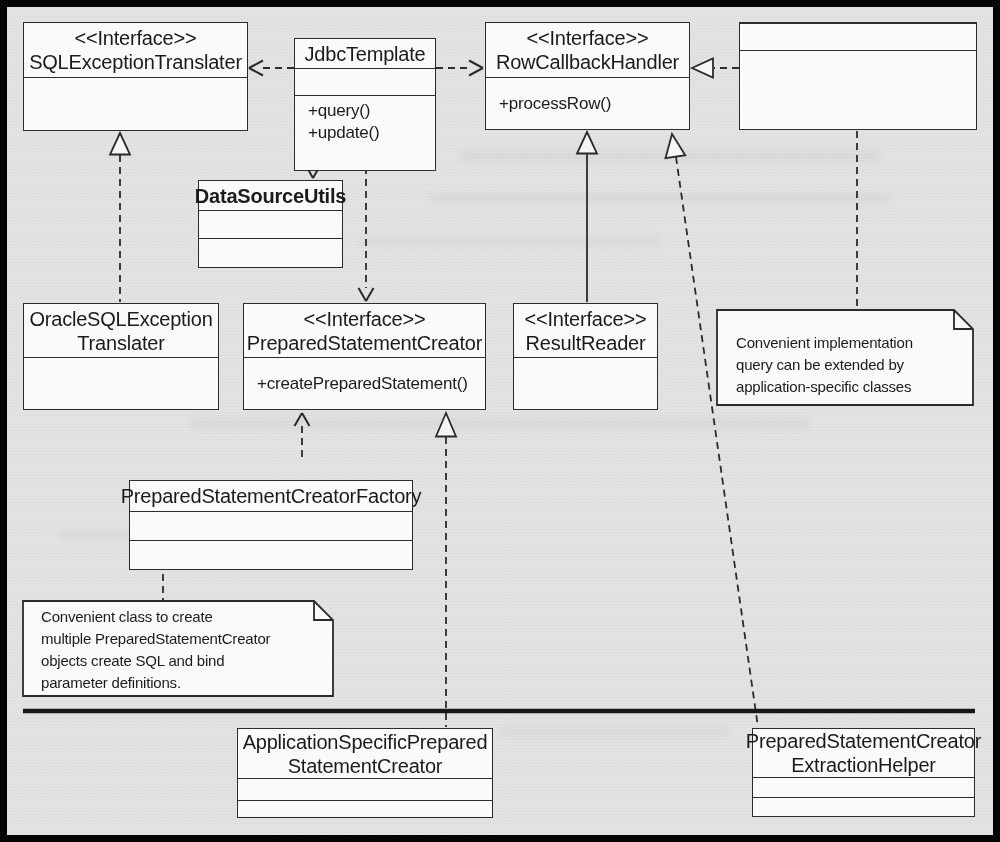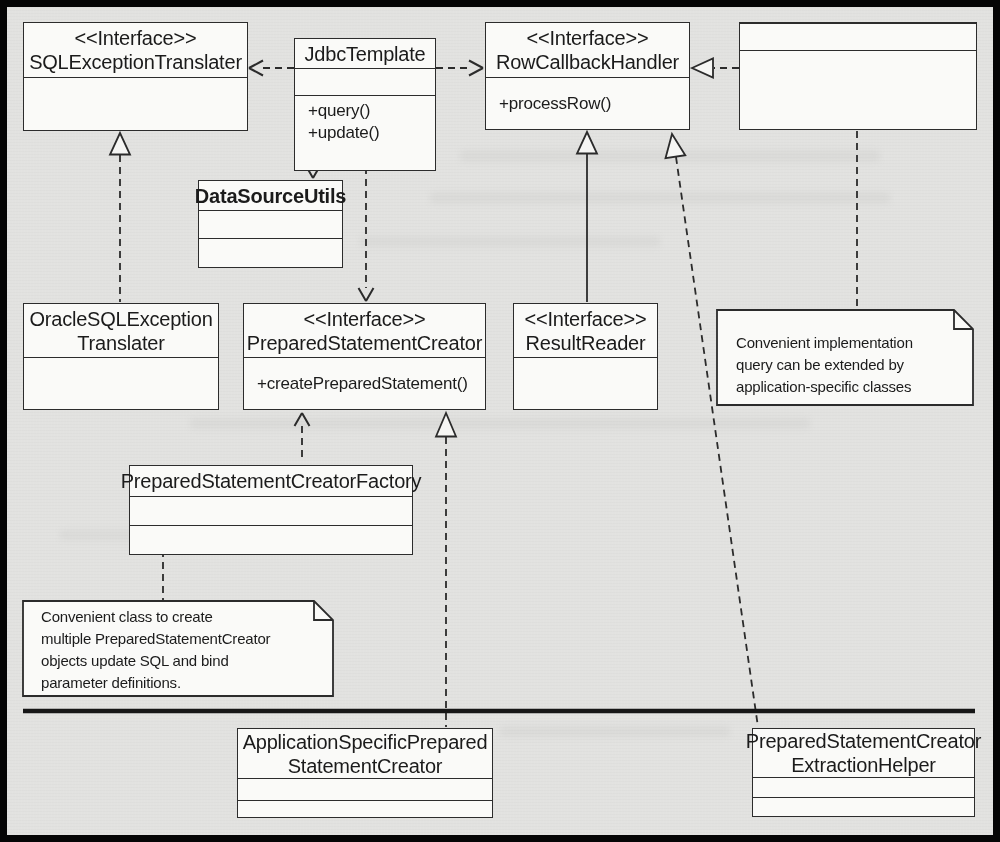--- a/index.html
+++ b/index.html
@@ -180,21 +180,21 @@
   </div>
 
   <div class="uml-class" style="left:513px;top:303px;width:145px;height:107px;">
     <div class="c-head" style="height:53px;">
       <div>&lt;&lt;Interface&gt;&gt;</div>
       <div>ResultReader</div>
     </div>
     <div class="compartment grow"></div>
   </div>
 
-  <div class="uml-class" style="left:129px;top:465px;width:284px;height:90px;">
+  <div class="uml-class" style="left:129px;top:480px;width:284px;height:90px;">
     <div class="c-head" style="height:30px;">
       <div>PreparedStatementCreatorFactory</div>
     </div>
     <div class="compartment" style="height:29px;"></div>
     <div class="compartment grow"></div>
   </div>
 
   <div class="uml-class" style="left:237px;top:728px;width:256px;height:90px;">
     <div class="c-head" style="height:49px;">
       <div>ApplicationSpecificPrepared</div>
@@ -214,18 +214,18 @@
   </div>
 
   <div class="note-text" style="left:736px;top:316px;width:230px;margin-top:16px;">
     <div>Convenient implementation</div>
     <div>query can be extended by</div>
     <div>application-specific classes</div>
   </div>
   <div class="note-text" style="left:41px;top:606px;width:290px;">
     <div>Convenient class to create</div>
     <div>multiple PreparedStatementCreator</div>
-    <div>objects update SQL and bind</div>
+    <div>objects create SQL and bind</div>
     <div>parameter definitions.</div>
   </div>
 
   <div class="frame"></div>
 </div>
 
 </body></html>

